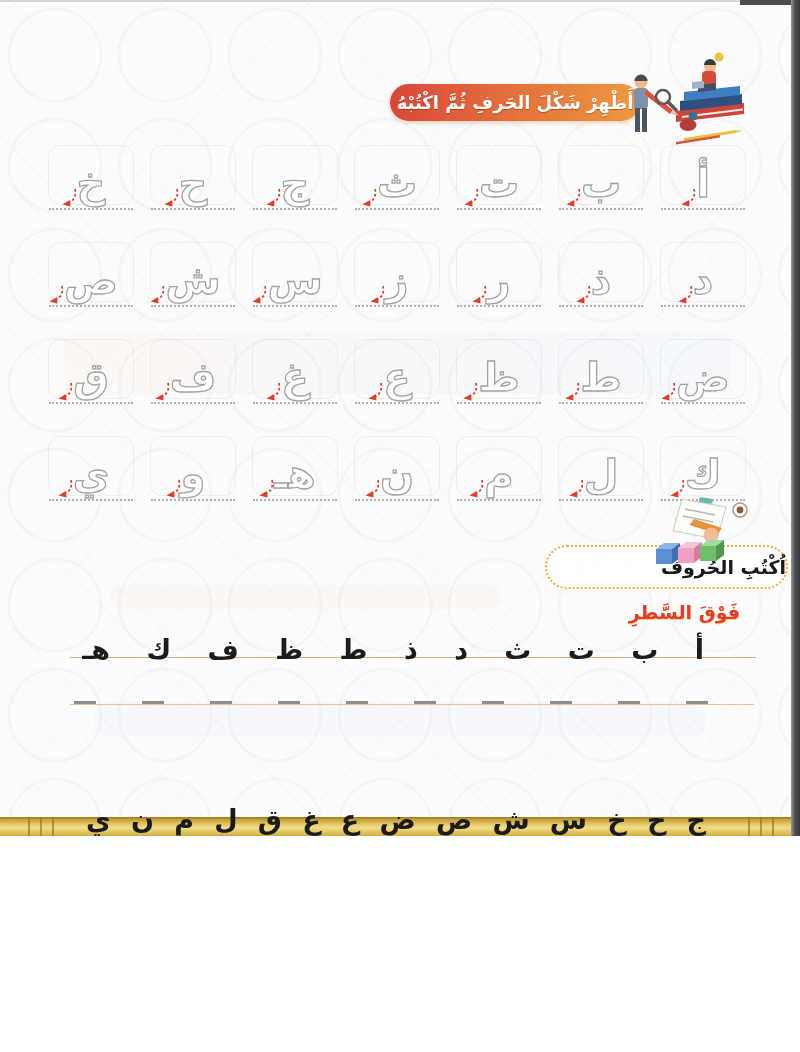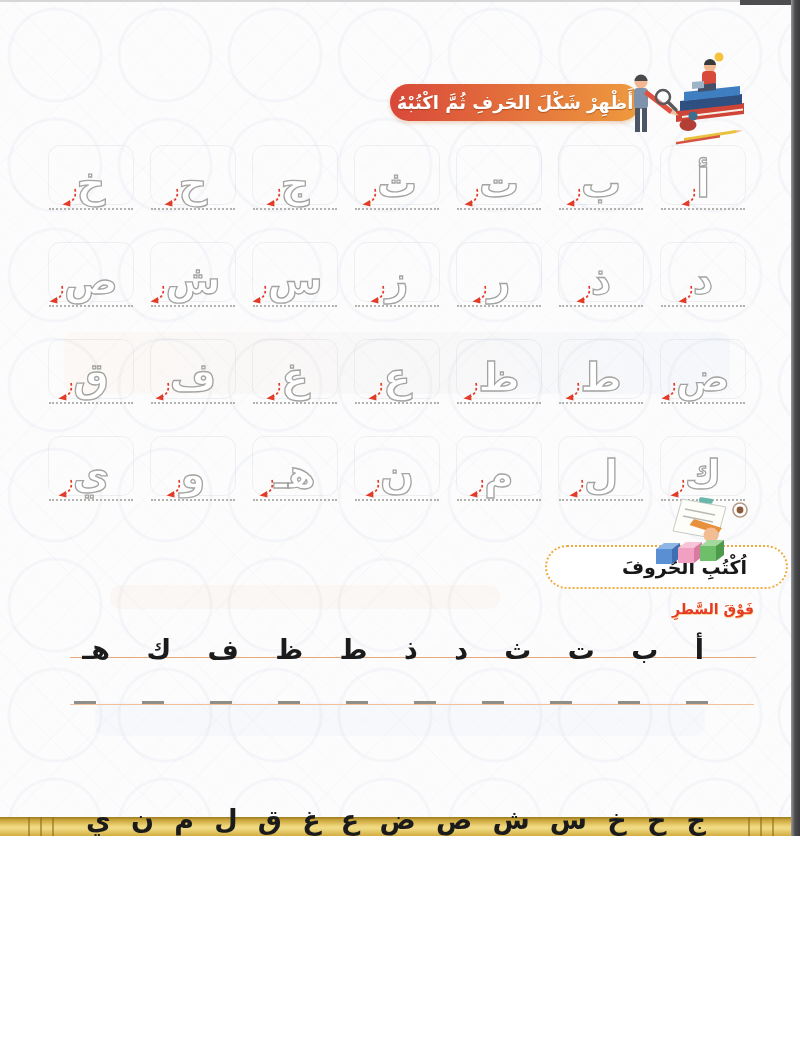--- a/index.html
+++ b/index.html
@@ -48,26 +48,26 @@
     font-size:40px; line-height:1; font-weight:bold;
     color:#ffffff; -webkit-text-stroke:1.3px #a3a3a1; position:relative; margin-top:2px;
   }
   .trace-arrow{position:absolute; left:-16px; bottom:-6px;}
   .trace-line{width:84px; border-bottom:2px dotted #b1b1ae; margin-top:5px;}
 
   
   .write-pill{
     position:absolute; top:545px; left:545px; width:203px; height:40px;
     border:2px dotted #f2a93f; border-radius:22px; background:rgba(255,255,255,0.92);
-    display:flex; align-items:center; justify-content:center; direction:rtl;
+    display:flex; align-items:center; justify-content:flex-start; direction:rtl;
     font-size:19px; font-weight:bold; color:#181818; padding-left:36px; z-index:2;
   }
   .red-heading{
-    position:absolute; right:46px; direction:rtl;
-    color:#e63c26; font-weight:bold; font-size:14px;
+    position:absolute; right:60px; direction:rtl;
+    color:#e63c26; font-weight:bold; font-size:19px;
     text-shadow:0.5px 0.5px 0 rgba(246,195,106,0.7);
     text-align:right;
   }
   .rh1{top:601px;} .rh2{top:746px;}
   .letters-row{
     position:absolute; display:flex; direction:rtl; justify-content:space-between;
     font-weight:bold; color:#1b1b1b; height:40px; line-height:40px; z-index:1;
   }
   .lr1{top:630px; left:82px; right:96px; font-size:27px;}
   .lr2{top:800px; left:86px; right:94px; font-size:27px;}

